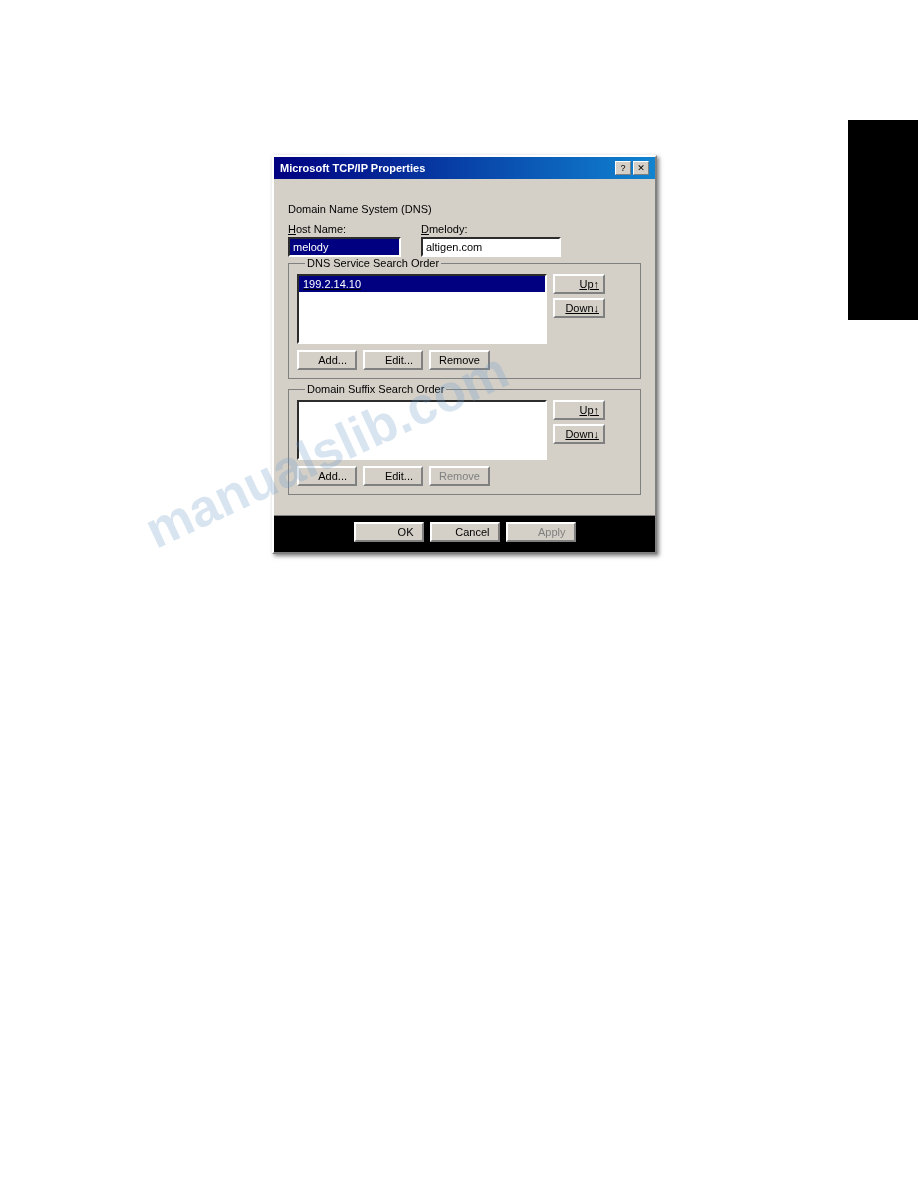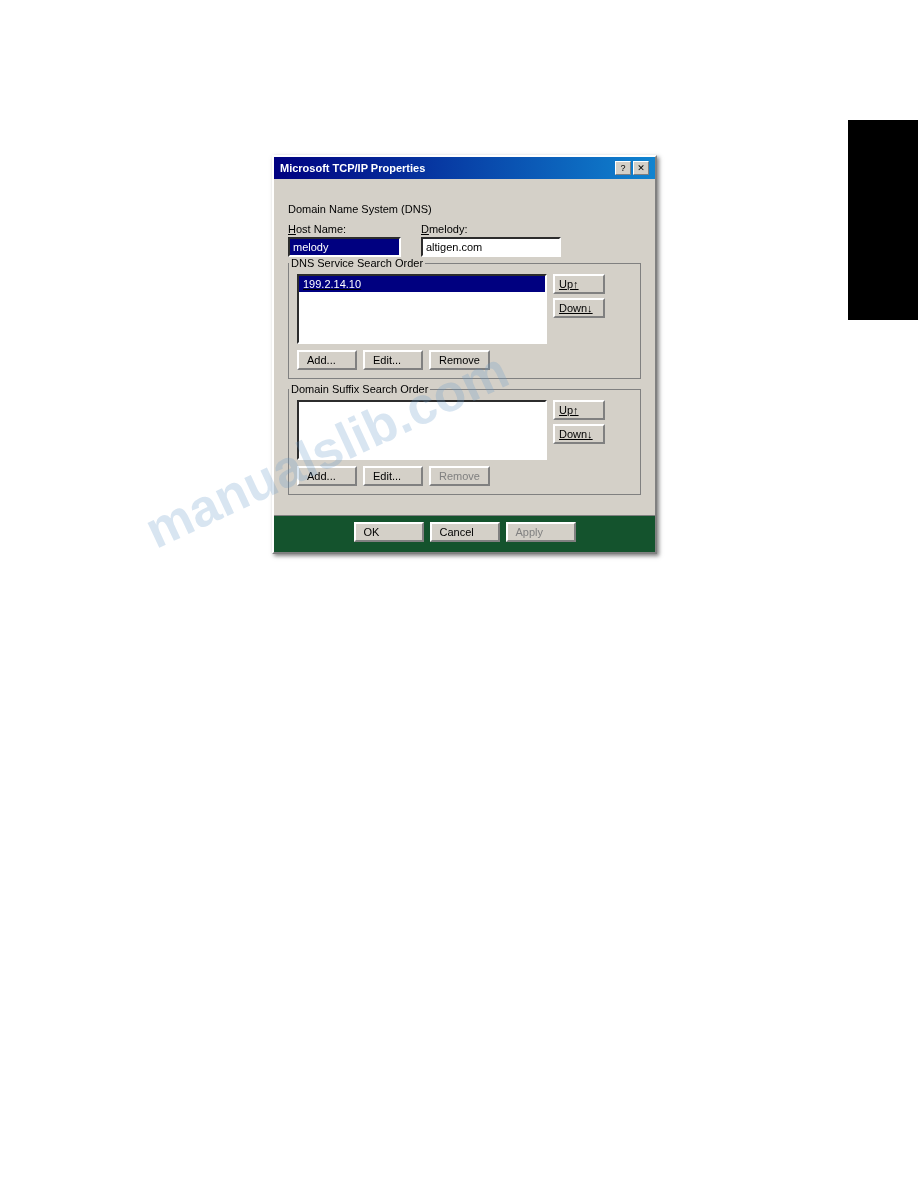--- a/index.html
+++ b/index.html
@@ -37,21 +37,21 @@
       height: 200px;
       background: #000000;
     }
 
     
     .dialog {
       position: absolute;
       top: 155px;
       left: 272px;
       width: 385px;
-      background: #14532d;
+      background: #000000;
       border: 2px solid #ffffff;
       border-bottom-color: #808080;
       border-right-color: #808080;
       box-shadow: 2px 2px 4px rgba(0,0,0,0.5);
     }
 
     
     .title-bar {
       background: linear-gradient(to right, #000080, #1084d0);
       color: white;
@@ -165,21 +165,21 @@
     .group-box {
       border: 1px solid #808080;
       border-top-color: #808080;
       padding: 10px 8px 8px 8px;
       margin-bottom: 10px;
       position: relative;
     }
     .group-box-label {
       position: absolute;
       top: -7px;
-      left: 0;
+      left: 16px;
       background: #d4d0c8;
       padding: 0 2px;
       font-size: 11px;
     }
 
     
     .list-box {
       background: white;
       border: 2px inset #808080;
       border-top-color: #808080;
@@ -216,21 +216,21 @@
       background: #d4d0c8;
       border: 2px solid;
       border-top-color: #ffffff;
       border-left-color: #ffffff;
       border-bottom-color: #808080;
       border-right-color: #808080;
       font-size: 11px;
       padding: 2px 8px;
       cursor: pointer;
       min-width: 60px;
-      text-align: left;
+      text-align: right;
     }
     .win-btn-small {
       min-width: 52px;
       padding: 2px 4px;
       font-size: 11px;
     }
     .win-btn-disabled {
       color: #808080;
     }
     .win-btn-ok {

